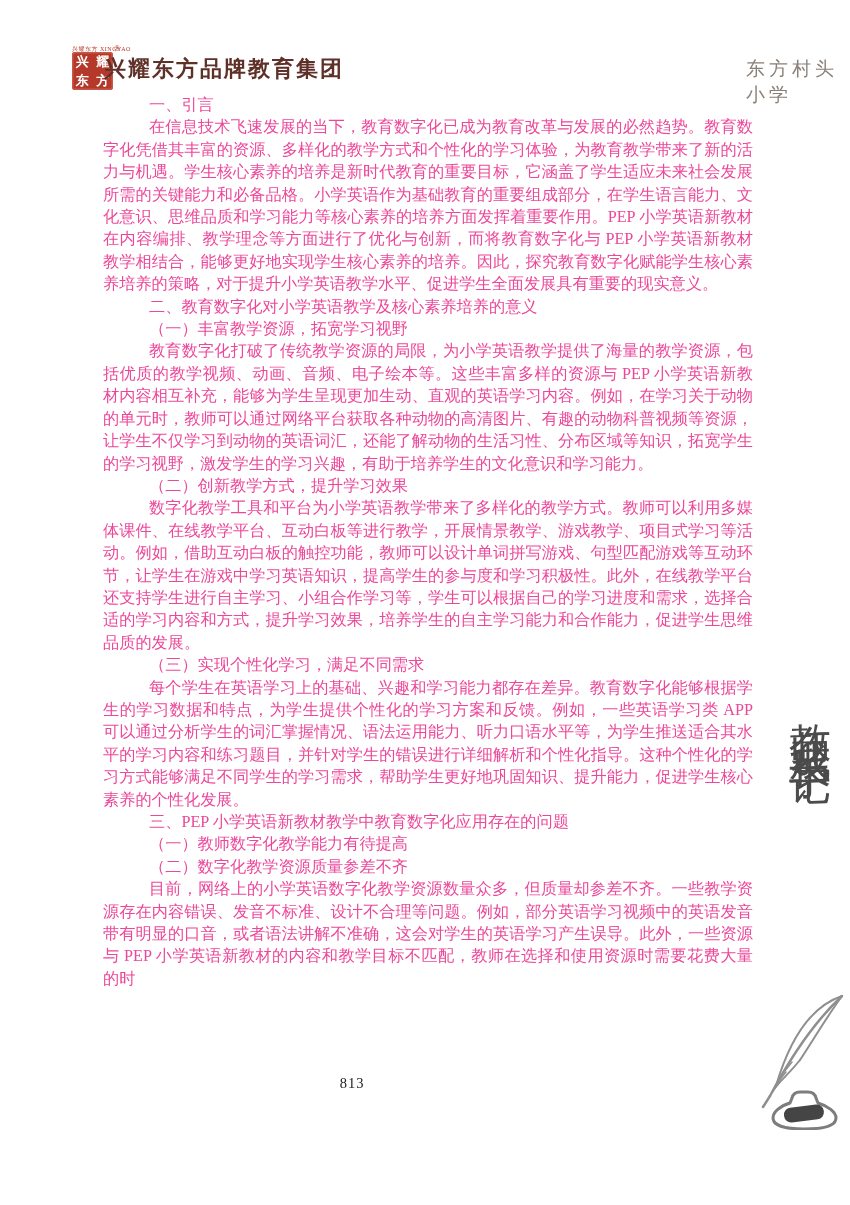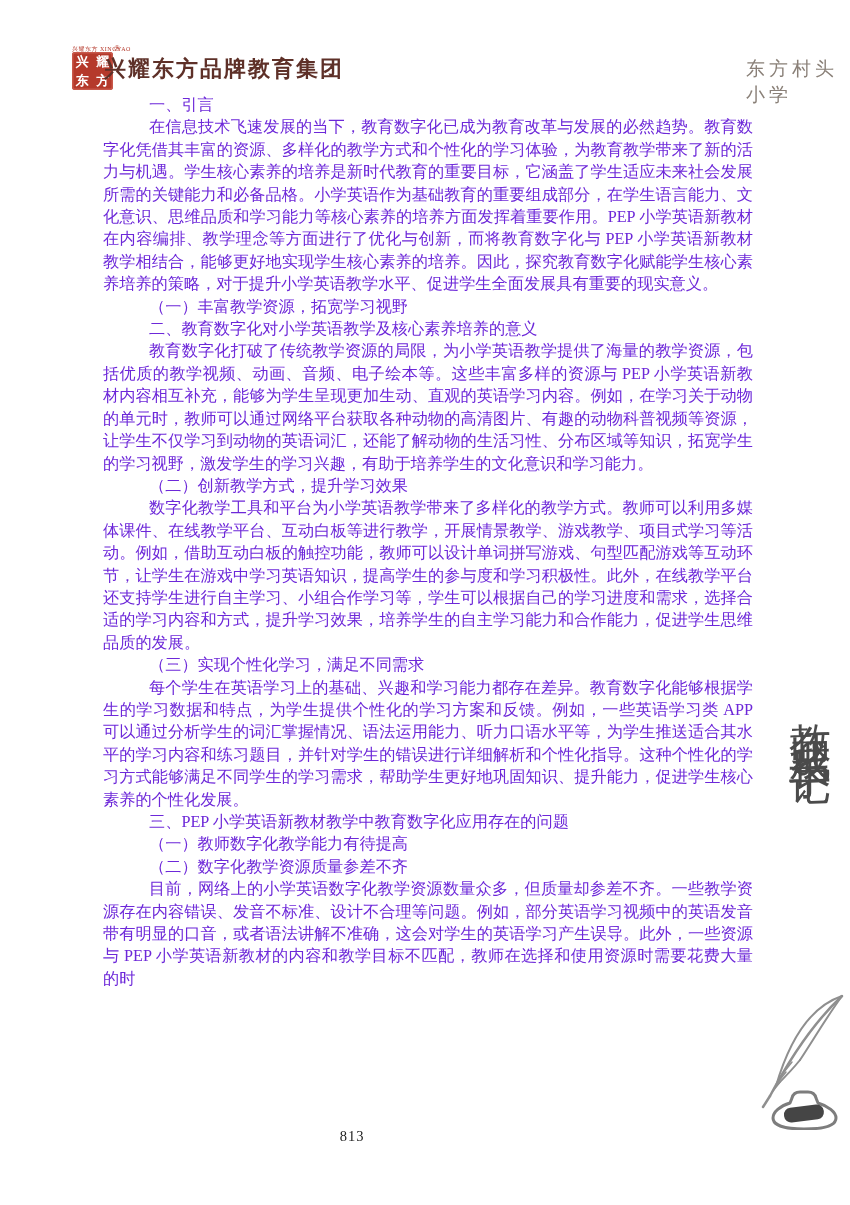--- a/index.html
+++ b/index.html
@@ -64,21 +64,21 @@
     margin-left: 36px;
   }
 
   
   .doc-body {
     position: absolute;
     left: 103px; top: 94px;
     width: 650px;
     font-size: 16.2px;
     line-height: 22.4px;
-    color: #6d28d9;
+    color: #ec4899;
     text-align: justify;
   }
   .doc-body .sec {
     margin: 0;
     text-indent: 46px;
   }
 
   
   .watermark {
     position: absolute;
@@ -96,21 +96,21 @@
   
   .quill-wrap {
     position: absolute;
     left: 760px; top: 990px;
     width: 92px; height: 140px;
   }
 
   
   .page-number {
     position: absolute;
-    left: 0; top: 1128px;
+    left: 0; top: 1075px;
     width: 704px;
     text-align: center;
     font-size: 14.5px;
     letter-spacing: 1px;
     color: #222222;
     font-family: "Liberation Serif", serif;
   }
 </style>
 </head>
 <body>
@@ -124,22 +124,22 @@
     <span>耀</span>
     <span>东</span>
     <span>方</span>
   </div>
   <div class="hdr-brand">兴耀东方品牌教育集团</div>
   <div class="hdr-school">东方村头小学</div>
 
   <div class="doc-body">
     <p class="sec">一、引言</p>
     <p class="sec">在信息技术飞速发展的当下，教育数字化已成为教育改革与发展的必然趋势。教育数字化凭借其丰富的资源、多样化的教学方式和个性化的学习体验，为教育教学带来了新的活力与机遇。学生核心素养的培养是新时代教育的重要目标，它涵盖了学生适应未来社会发展所需的关键能力和必备品格。小学英语作为基础教育的重要组成部分，在学生语言能力、文化意识、思维品质和学习能力等核心素养的培养方面发挥着重要作用。PEP 小学英语新教材在内容编排、教学理念等方面进行了优化与创新，而将教育数字化与 PEP 小学英语新教材教学相结合，能够更好地实现学生核心素养的培养。因此，探究教育数字化赋能学生核心素养培养的策略，对于提升小学英语教学水平、促进学生全面发展具有重要的现实意义。</p>
+    <p class="sec">二、教育数字化对小学英语教学及核心素养培养的意义</p>
     <p class="sec">（一）丰富教学资源，拓宽学习视野</p>
-    <p class="sec">二、教育数字化对小学英语教学及核心素养培养的意义</p>
     <p class="sec">教育数字化打破了传统教学资源的局限，为小学英语教学提供了海量的教学资源，包括优质的教学视频、动画、音频、电子绘本等。这些丰富多样的资源与 PEP 小学英语新教材内容相互补充，能够为学生呈现更加生动、直观的英语学习内容。例如，在学习关于动物的单元时，教师可以通过网络平台获取各种动物的高清图片、有趣的动物科普视频等资源，让学生不仅学习到动物的英语词汇，还能了解动物的生活习性、分布区域等知识，拓宽学生的学习视野，激发学生的学习兴趣，有助于培养学生的文化意识和学习能力。</p>
     <p class="sec">（二）创新教学方式，提升学习效果</p>
     <p class="sec">数字化教学工具和平台为小学英语教学带来了多样化的教学方式。教师可以利用多媒体课件、在线教学平台、互动白板等进行教学，开展情景教学、游戏教学、项目式学习等活动。例如，借助互动白板的触控功能，教师可以设计单词拼写游戏、句型匹配游戏等互动环节，让学生在游戏中学习英语知识，提高学生的参与度和学习积极性。此外，在线教学平台还支持学生进行自主学习、小组合作学习等，学生可以根据自己的学习进度和需求，选择合适的学习内容和方式，提升学习效果，培养学生的自主学习能力和合作能力，促进学生思维品质的发展。</p>
     <p class="sec">（三）实现个性化学习，满足不同需求</p>
     <p class="sec">每个学生在英语学习上的基础、兴趣和学习能力都存在差异。教育数字化能够根据学生的学习数据和特点，为学生提供个性化的学习方案和反馈。例如，一些英语学习类 APP 可以通过分析学生的词汇掌握情况、语法运用能力、听力口语水平等，为学生推送适合其水平的学习内容和练习题目，并针对学生的错误进行详细解析和个性化指导。这种个性化的学习方式能够满足不同学生的学习需求，帮助学生更好地巩固知识、提升能力，促进学生核心素养的个性化发展。</p>
     <p class="sec">三、PEP 小学英语新教材教学中教育数字化应用存在的问题</p>
     <p class="sec">（一）教师数字化教学能力有待提高</p>
     <p class="sec">（二）数字化教学资源质量参差不齐</p>
     <p class="sec">目前，网络上的小学英语数字化教学资源数量众多，但质量却参差不齐。一些教学资源存在内容错误、发音不标准、设计不合理等问题。例如，部分英语学习视频中的英语发音带有明显的口音，或者语法讲解不准确，这会对学生的英语学习产生误导。此外，一些资源与 PEP 小学英语新教材的内容和教学目标不匹配，教师在选择和使用资源时需要花费大量的时</p>
   </div>

